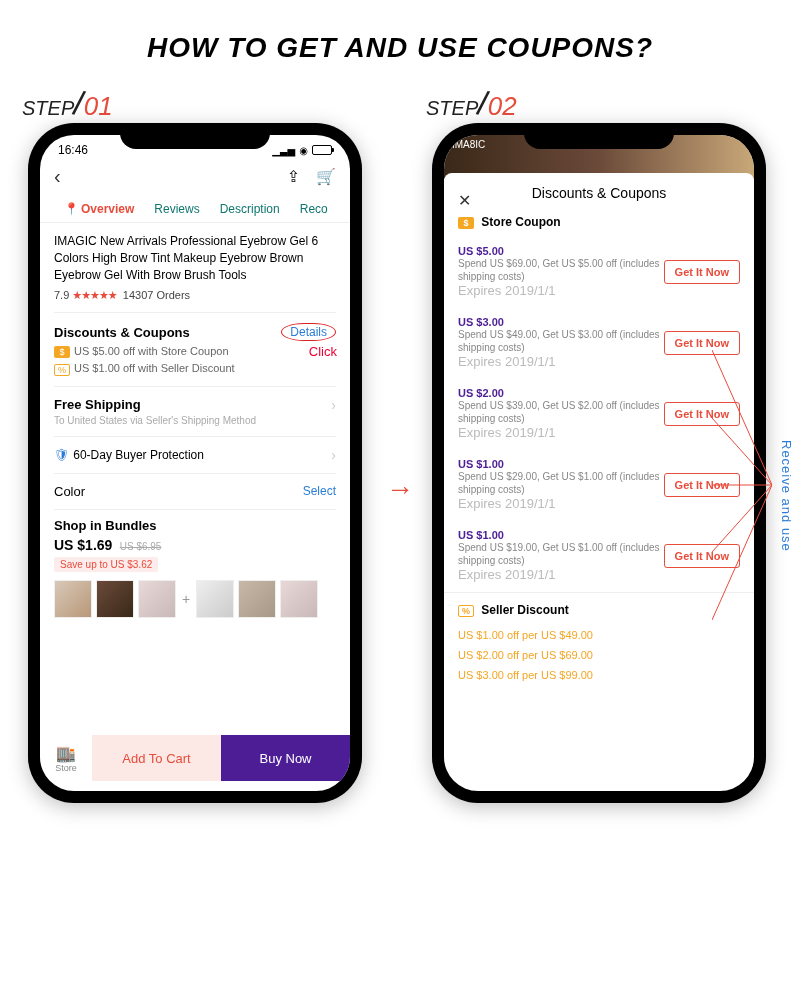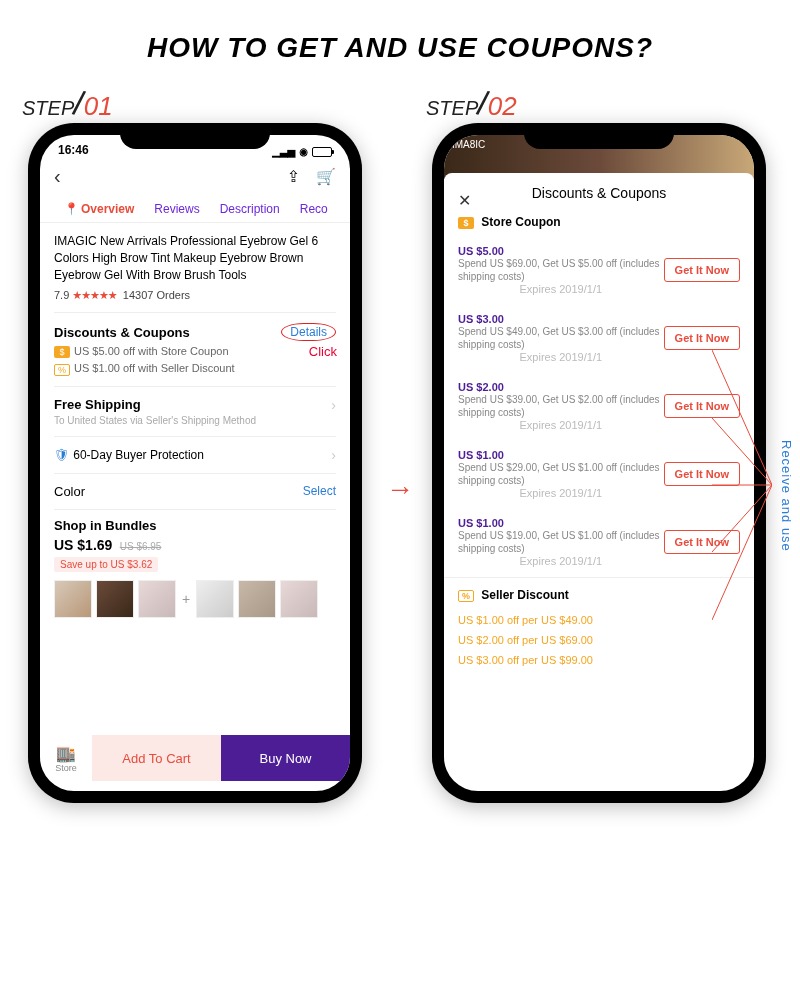--- a/index.html
+++ b/index.html
@@ -56,36 +56,36 @@
   }
   .notch {
     position: absolute;
     top: 0; left: 50%; transform: translateX(-50%);
     width: 150px; height: 26px;
     background: #000;
     border-radius: 0 0 16px 16px;
     z-index: 5;
   }
   .statusbar {
-    display: flex; justify-content: space-between; align-items: flex-end;
+    display: flex; justify-content: space-between; align-items: center;
     padding: 8px 18px 2px;
-    font-size: 12px; font-weight: 700; gap: 36px;
+    font-size: 12px; font-weight: 400; gap: 36px;
   }
   .status-icons { display:flex; gap:4px; align-items:center; }
   .signal-icon, .wifi-icon { font-size: 10px; }
   .battery { width: 20px; height: 10px; border: 1px solid #000; border-radius: 2px; position: relative; }
   .battery::after { content:''; position:absolute; right:-3px; top:2px; width:2px; height:4px; background:#000; border-radius:0 1px 1px 0;}
   .battery-fill { width: 60%; height: 100%; background: #f5a623; }
 
   .topbar { display:flex; justify-content: space-between; align-items:center; padding: 6px 14px 8px; }
   .chevron-left { font-size: 20px; color:#333; font-weight:300; }
   .top-right { display:flex; gap:16px; font-size:16px; }
 
   .tabs { display:flex; gap: 0; padding: 0 14px; border-bottom: 1px solid #eee; font-size: 12px; }
-  .tab { padding: 6px 10px; color: #6d28d9; white-space: nowrap; }
+  .tab { padding: 6px 10px; color: #0f766e; white-space: nowrap; }
   .tab.active { color: #e74c3c; font-weight: 600; }
   .tab.active .pin-icon { color:#e74c3c; margin-right:2px; }
 
   .content { padding: 10px 14px 0; font-size: 12px; }
   .title { font-size: 12px; font-weight: 400; line-height: 1.4; margin-bottom: 6px; }
   .rating-row { font-size: 11px; color:#444; margin-bottom: 10px; }
   .stars { color: #e74c3c; letter-spacing: -1px; }
 
   .section { border-top: 1px solid #eee; padding: 10px 0; }
   .section-head { display:flex; justify-content:space-between; align-items:center; }
@@ -122,21 +122,21 @@
 
   
   .hero { height:44px; background:linear-gradient(90deg,#3a2818,#6b4a3a,#c8a878); position:relative; color:#fff; font-size:10px; padding:4px 8px;}
   .close-x { position:absolute; left:14px; top:56px; font-size:16px; color:#333; z-index:2;}
   .modal-title { text-align:center; font-size:14px; font-weight:500; padding:12px 0 10px; background:#fff; margin-top:-6px; border-radius: 8px 8px 0 0; position:relative;}
   .sc-header { padding: 4px 14px 8px; font-size:12px; font-weight:600; }
   .coupon { display:flex; justify-content:space-between; align-items:center; padding: 8px 14px 10px; }
   .coupon-left { flex:1; }
   .coupon-amt { color:#4c1d95; font-size:11px; font-weight:700; }
   .coupon-desc { font-size:10px; color:#888; line-height:1.3; }
-  .coupon-exp { font-size:11px; color:#bbb;text-align:center; }
+  .coupon-exp { font-size:13px; color:#bbb; }
   .get-btn { border:1px solid #e74c3c; color:#e74c3c; font-size:11px; font-weight:600; padding:5px 10px; border-radius:3px; white-space:nowrap;}
   .seller-disc-line { color:#f5a623; font-size:11px; padding:4px 14px; }
 
   
   .arrow-between {
     position: absolute;
     left: 50%; top: 470px;
     transform: translateX(-50%);
     color: #e74c3c;
     font-size: 28px;

